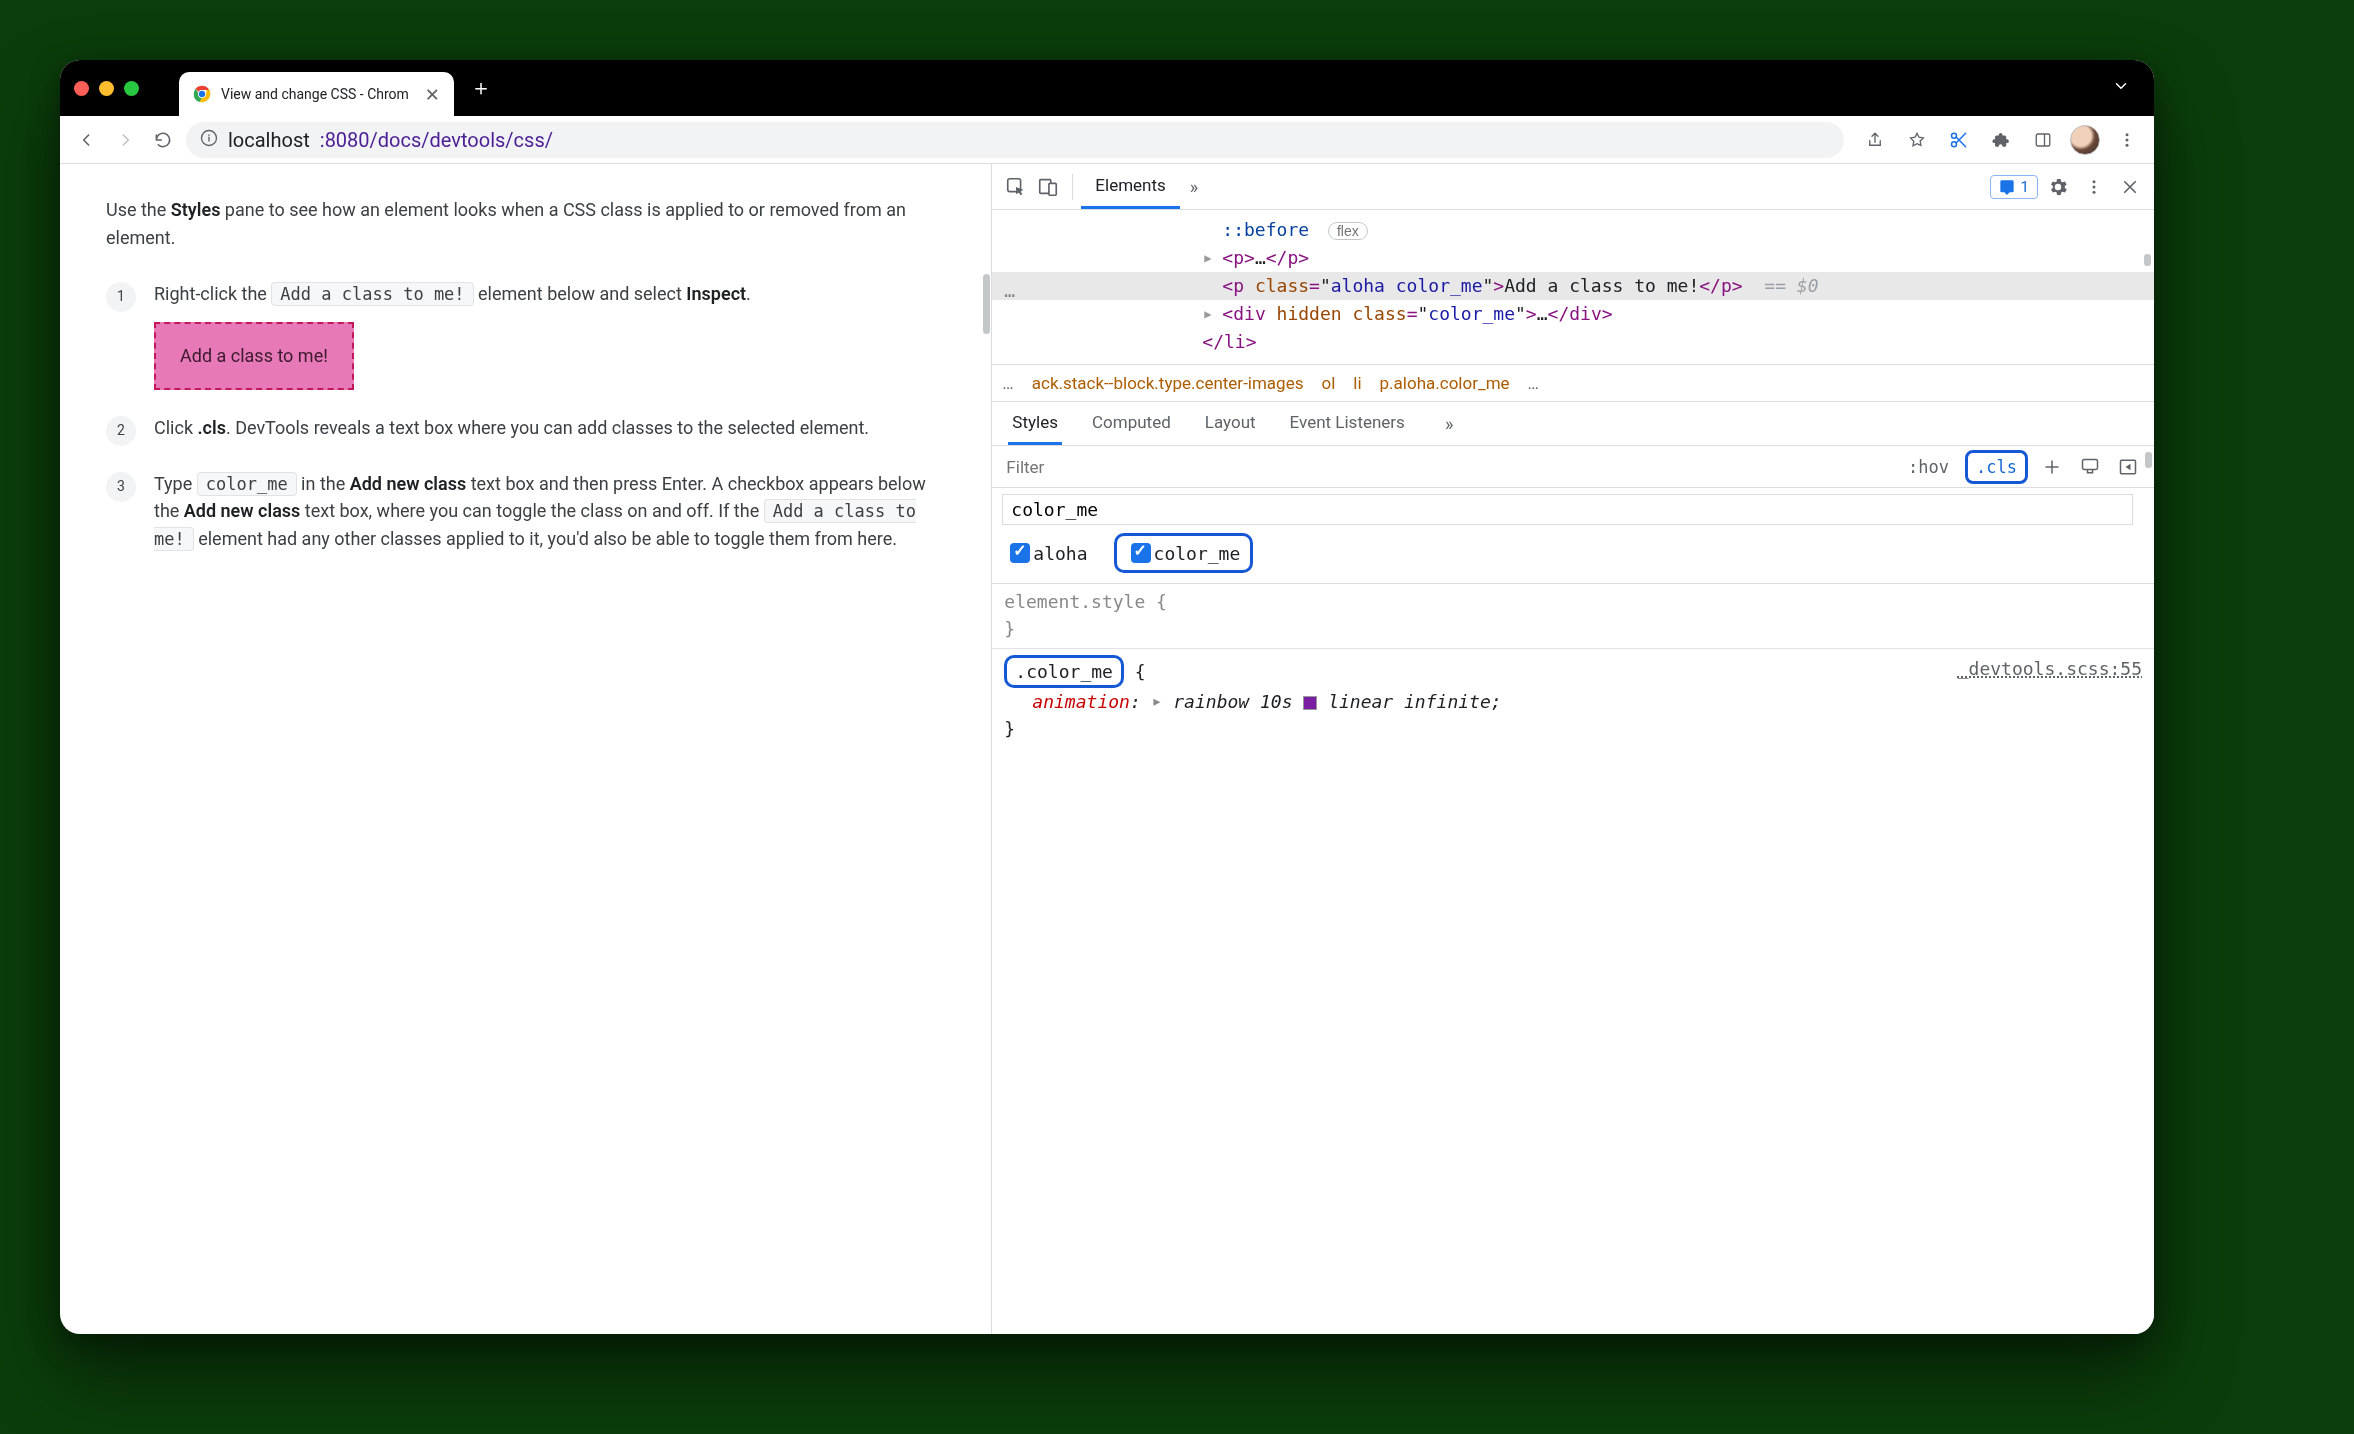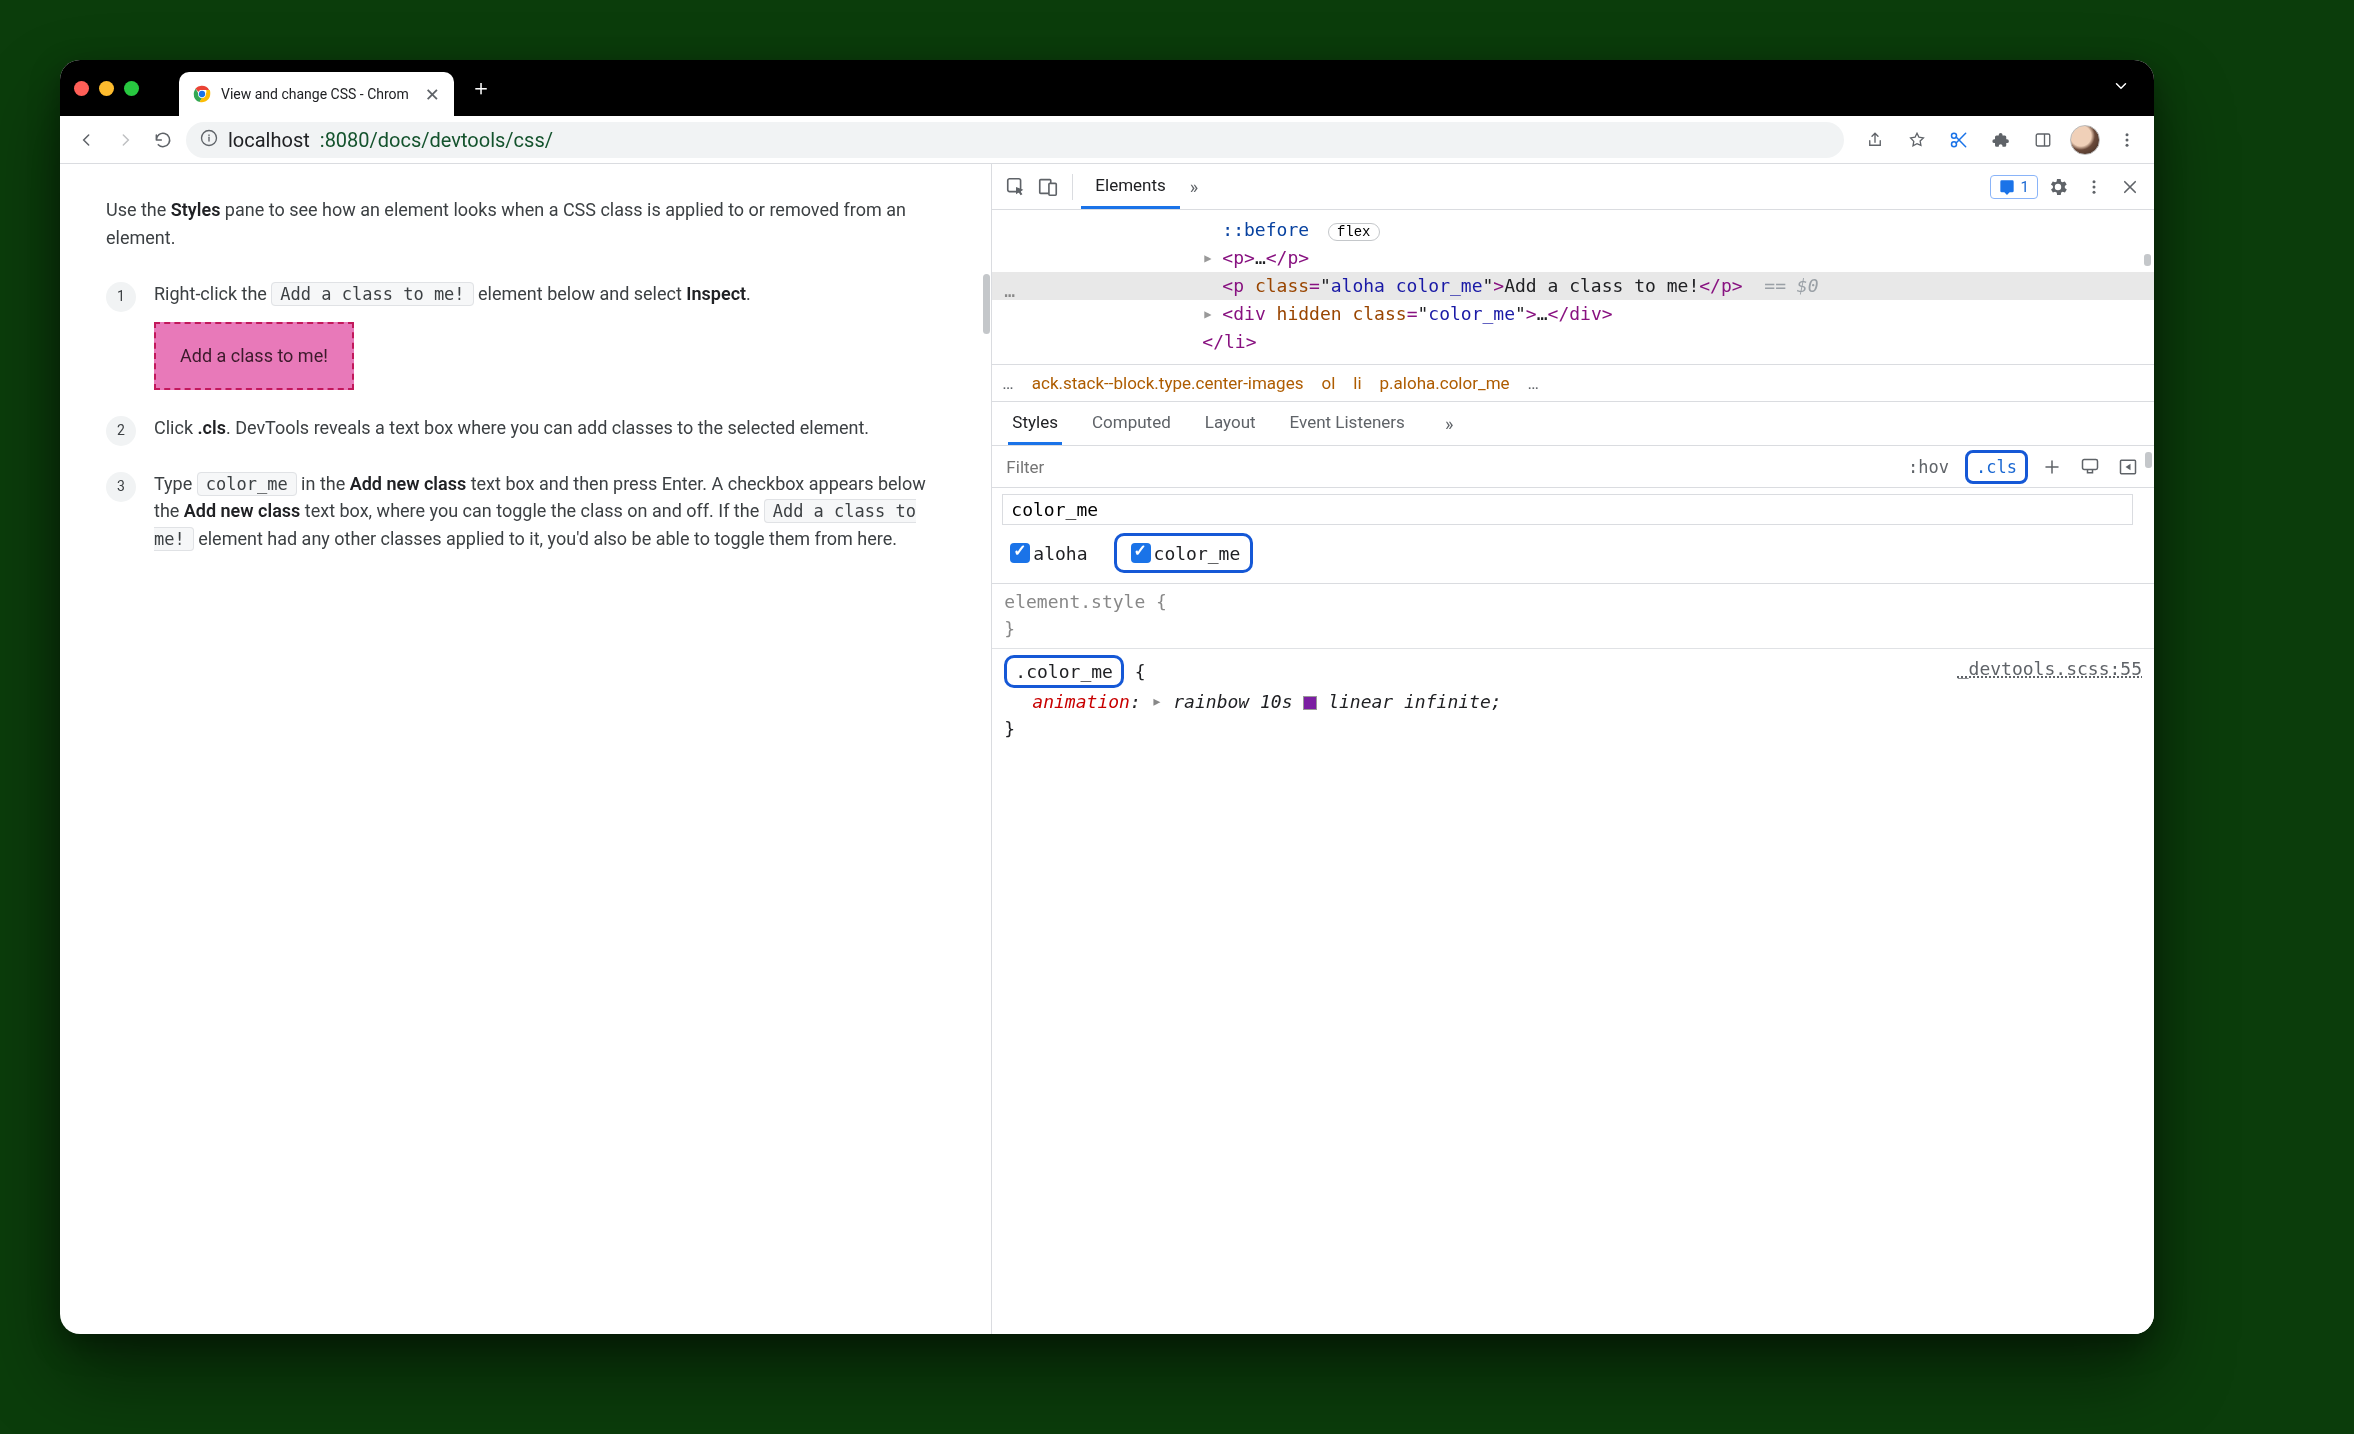--- a/index.html
+++ b/index.html
@@ -90,21 +90,21 @@
     flex:1;
     background:#f1f3f4;
     border-radius: 22px;
     height:36px;
     display:flex; align-items:center;
     padding: 0 14px;
     gap:10px;
     color:#202124;
     font-size:20px;
   }
-  .omnibox .host-faded { color:#14532d; }
+  .omnibox .host-faded { color:#4c1d95; }
   .icon-right { display:flex; gap:12px; align-items:center; padding-left:8px; }
   .avatar { width:30px; height:30px; border-radius:50%; background: radial-gradient(circle at 35% 35%, #f0d0b8 0 40%, #6b4a3a 55%, #3a2a22 100%); border: 1px solid #bbb; }
 
   
   .main { flex:1; display:flex; overflow:hidden; }
 
   
   .page {
     width: 44%;
     min-width: 500px;
@@ -196,24 +196,24 @@
   .indent-0 { padding-left: 210px; }
   .el-row.sel { background:#e8e8e8; }
   .triangle { position:absolute; left:212px; top:6px; color:#999; font-size:12px; }
   .dots-left { position:absolute; left:12px; top:6px; color:#888; font-family:var(--mono); }
   .tag { color: var(--html-tag); }
   .attr-name { color: var(--html-attr-name); }
   .attr-val { color: var(--html-attr-val); }
   .pseudo { color: var(--html-pseudo); }
   .eq0 { color:#9aa0a6; font-style:italic; }
   .badge-flex {
-    font-family: Liberation Mono, monospace;
+    font-family: Liberation Sans, sans-serif;
     font-size:14px;
     border:1px solid #c4c7ca; border-radius:10px;
-    padding: 0 8px; color:#000000; margin-left:8px;
+    padding: 0 8px; color:#737373; margin-left:8px;
     background:#fff;
   }
   .el-scroll-hint { position:absolute; right:3px; top:0; bottom:0; width:7px; }
   .el-scroll-hint::before { content:""; position:absolute; top:44px; height:12px; width:100%; background:#c4c7ca; border-radius:3px; }
 
   
   .crumbs {
     height:38px;
     border-top:1px solid var(--border);
     border-bottom:1px solid var(--border);

